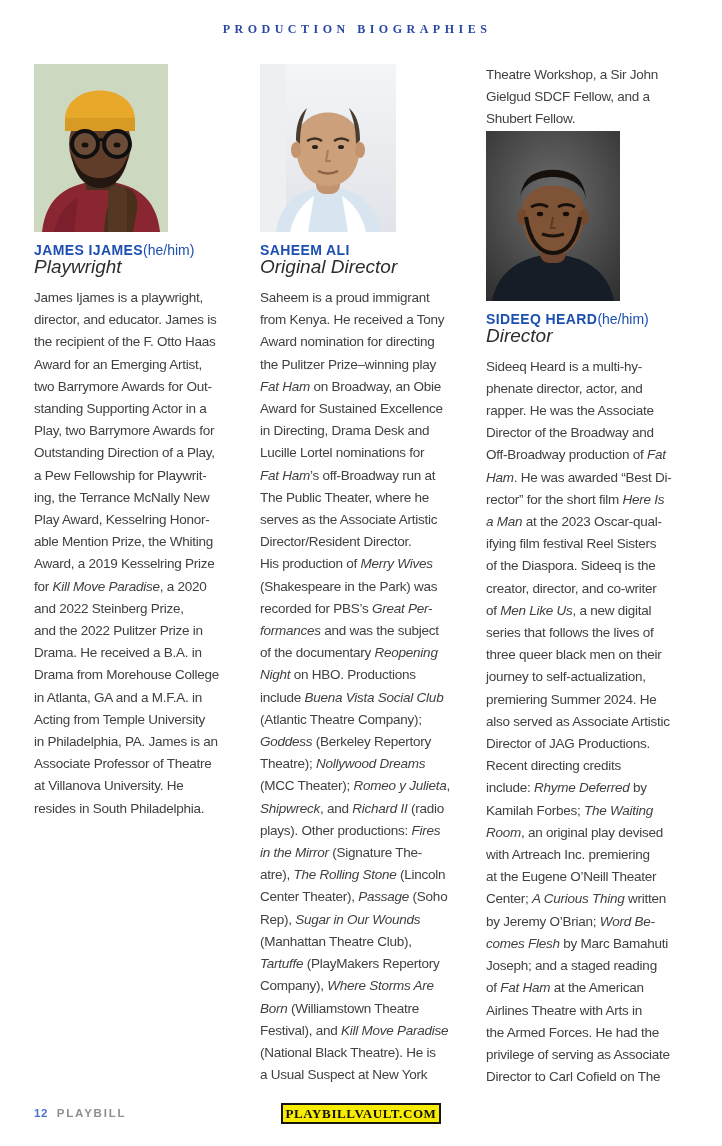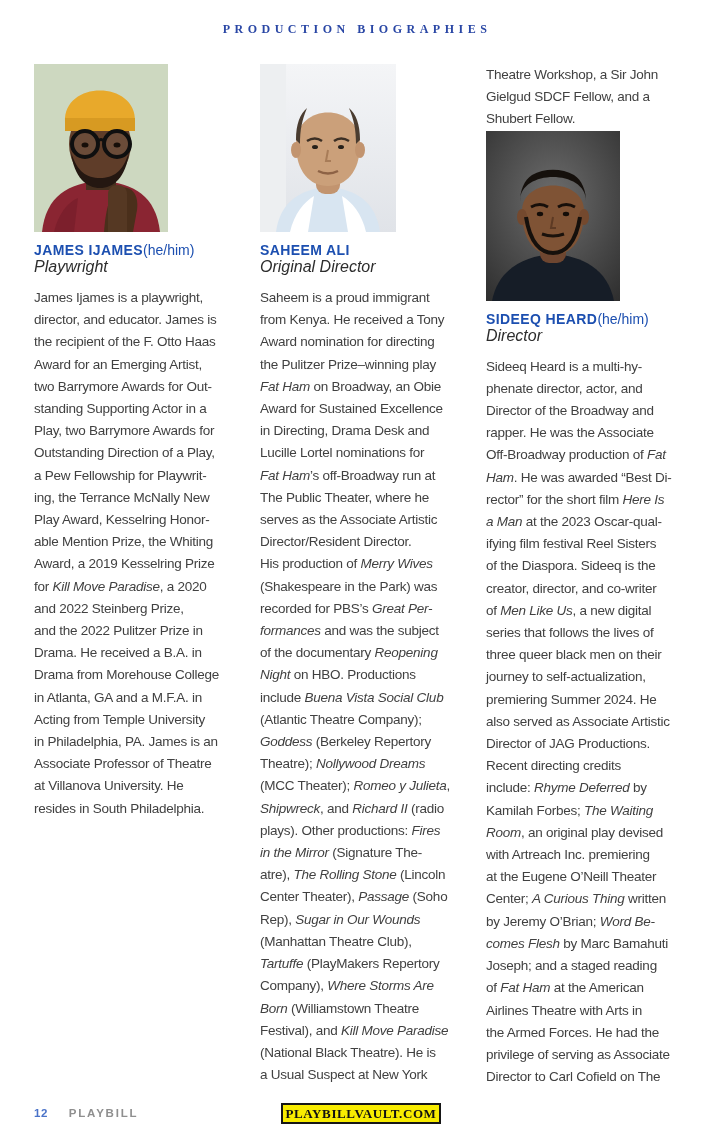--- a/index.html
+++ b/index.html
@@ -11,30 +11,30 @@
     position:absolute;top:22px;left:0;width:100%;text-align:center;
     font-family:"Liberation Serif",serif;font-weight:bold;
     font-size:12px;letter-spacing:4.5px;color:#2a47a5;
   }
   .cols{position:absolute;top:64px;left:34px;display:flex;gap:26px;}
   .col{width:200px;}
   .photo{display:block;margin:0 0 10px 0;}
   .photo-wrap{line-height:0;}
   .name-row{font-size:14px;font-weight:bold;color:#1c4fb0;letter-spacing:.4px;line-height:16px;white-space:nowrap;}
   .name-row .pronoun{font-weight:normal;letter-spacing:0;}
-  .role{font-size:16px;font-style:italic;color:#2d2d2d;line-height:17px;}
+  .role{font-size:19px;font-style:italic;color:#2d2d2d;line-height:17px;}
   .bio{margin-top:12px;font-size:13.5px;letter-spacing:-0.25px;color:#414141;}
   .bio .line,.cont .line{line-height:22.2px;white-space:nowrap;}
   .cont{font-size:13.5px;letter-spacing:-0.25px;color:#414141;}
   .col3 .photo{margin-top:0;}
   .footer-left{
     position:absolute;left:34px;top:1107px;font-size:11.5px;font-weight:bold;
     letter-spacing:1.8px;color:#8f8f8f;white-space:nowrap;
   }
-  .footer-left .num{color:#4a72c8;margin-right:21px;letter-spacing:.5px;}
+  .footer-left .num{color:#4a72c8;margin-right:9px;letter-spacing:.5px;}
   .vault-badge{
     position:absolute;left:281px;top:1103px;width:156px;height:17px;
     background:#f8ec00;border:2px solid #161616;text-align:center;
     font-family:"Liberation Serif",serif;font-weight:bold;font-size:13px;
     line-height:17px;letter-spacing:.6px;color:#111111;
   }
   i{font-style:italic;}
 </style>
 </head>
 <body>
@@ -199,22 +199,22 @@
           <path d="M40 86 C44 112 55 122 67 122 C79 122 90 112 94 86" stroke="#15100c" stroke-width="4" fill="none"></path>
         </svg>
       </div>
       <div class="name-row">
         <span>SIDEEQ HEARD</span><span class="pronoun">(he/him)</span>
       </div>
       <div class="role">Director</div>
       <div class="bio">
           <div class="line">Sideeq Heard is a multi-hy-</div>
           <div class="line">phenate director, actor, and</div>
+          <div class="line">rapper. He was the Associate</div>
           <div class="line">Director of the Broadway and</div>
-          <div class="line">rapper. He was the Associate</div>
           <div class="line">Off-Broadway production of <i>Fat</i></div>
           <div class="line"><i>Ham</i>. He was awarded “Best Di-</div>
           <div class="line">rector” for the short film <i>Here Is</i></div>
           <div class="line"><i>a Man</i> at the 2023 Oscar-qual-</div>
           <div class="line">ifying film festival Reel Sisters</div>
           <div class="line">of the Diaspora. Sideeq is the</div>
           <div class="line">creator, director, and co-writer</div>
           <div class="line">of <i>Men Like Us</i>, a new digital</div>
           <div class="line">series that follows the lives of</div>
           <div class="line">three queer black men on their</div>

